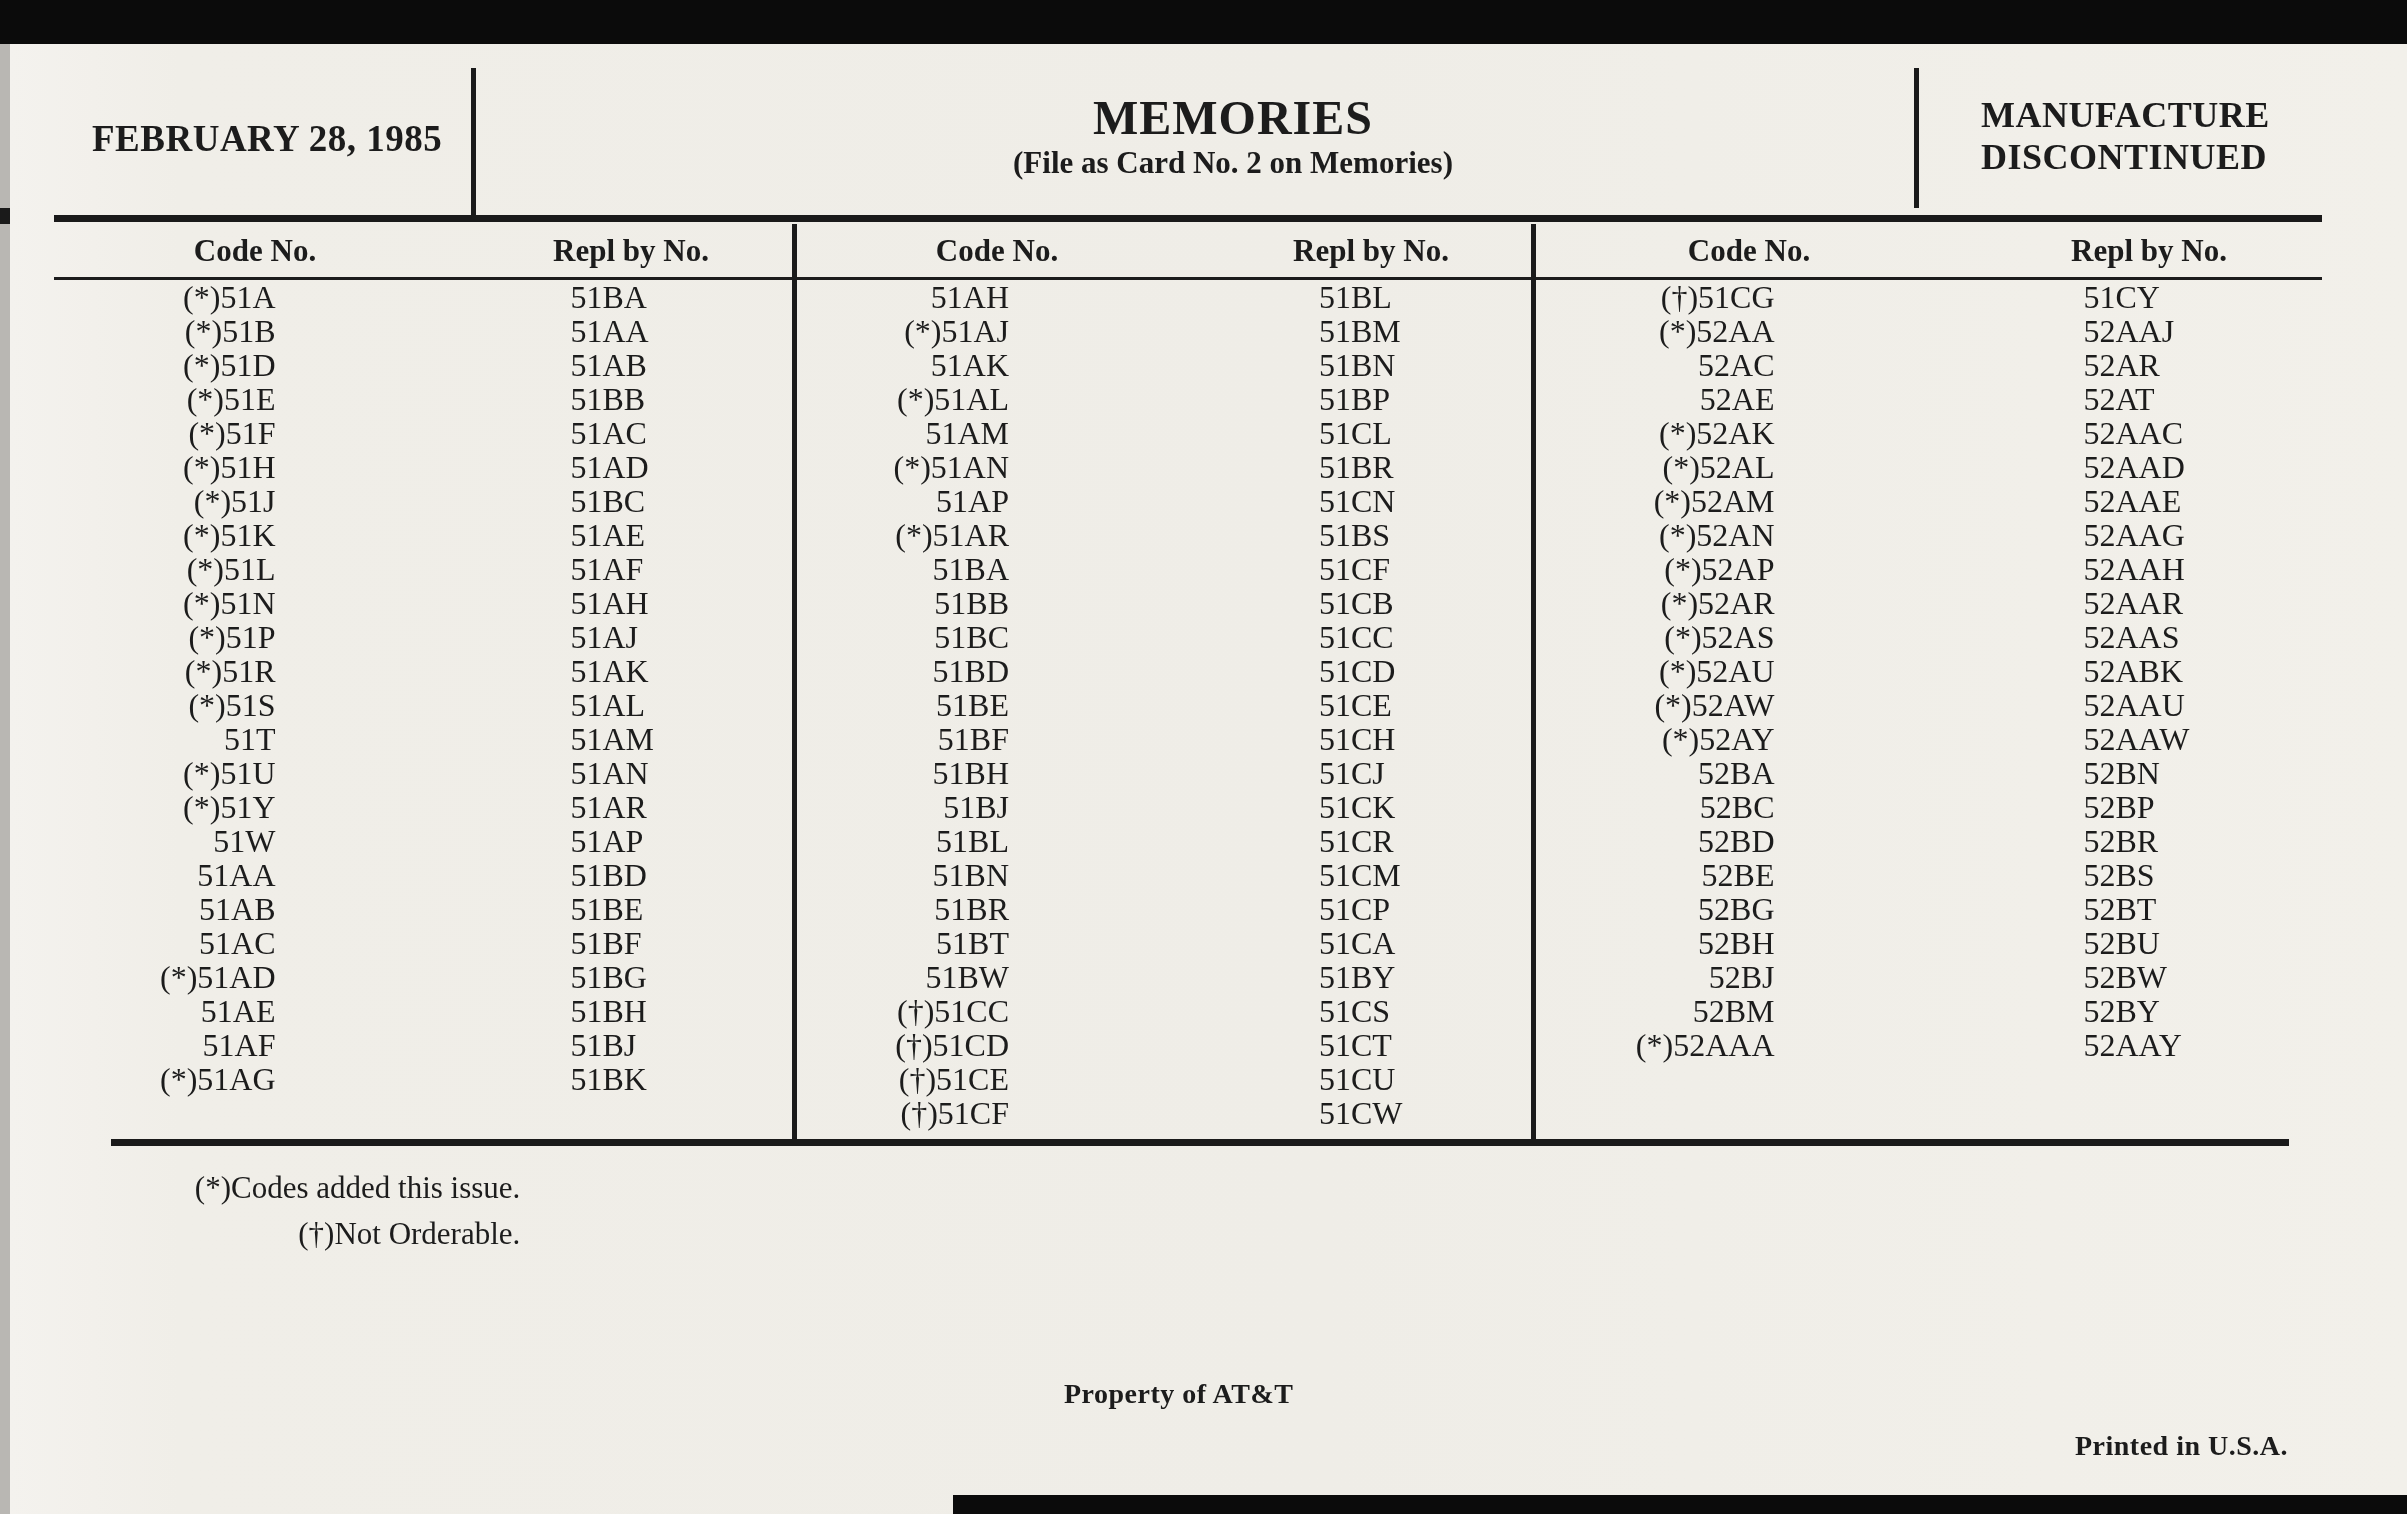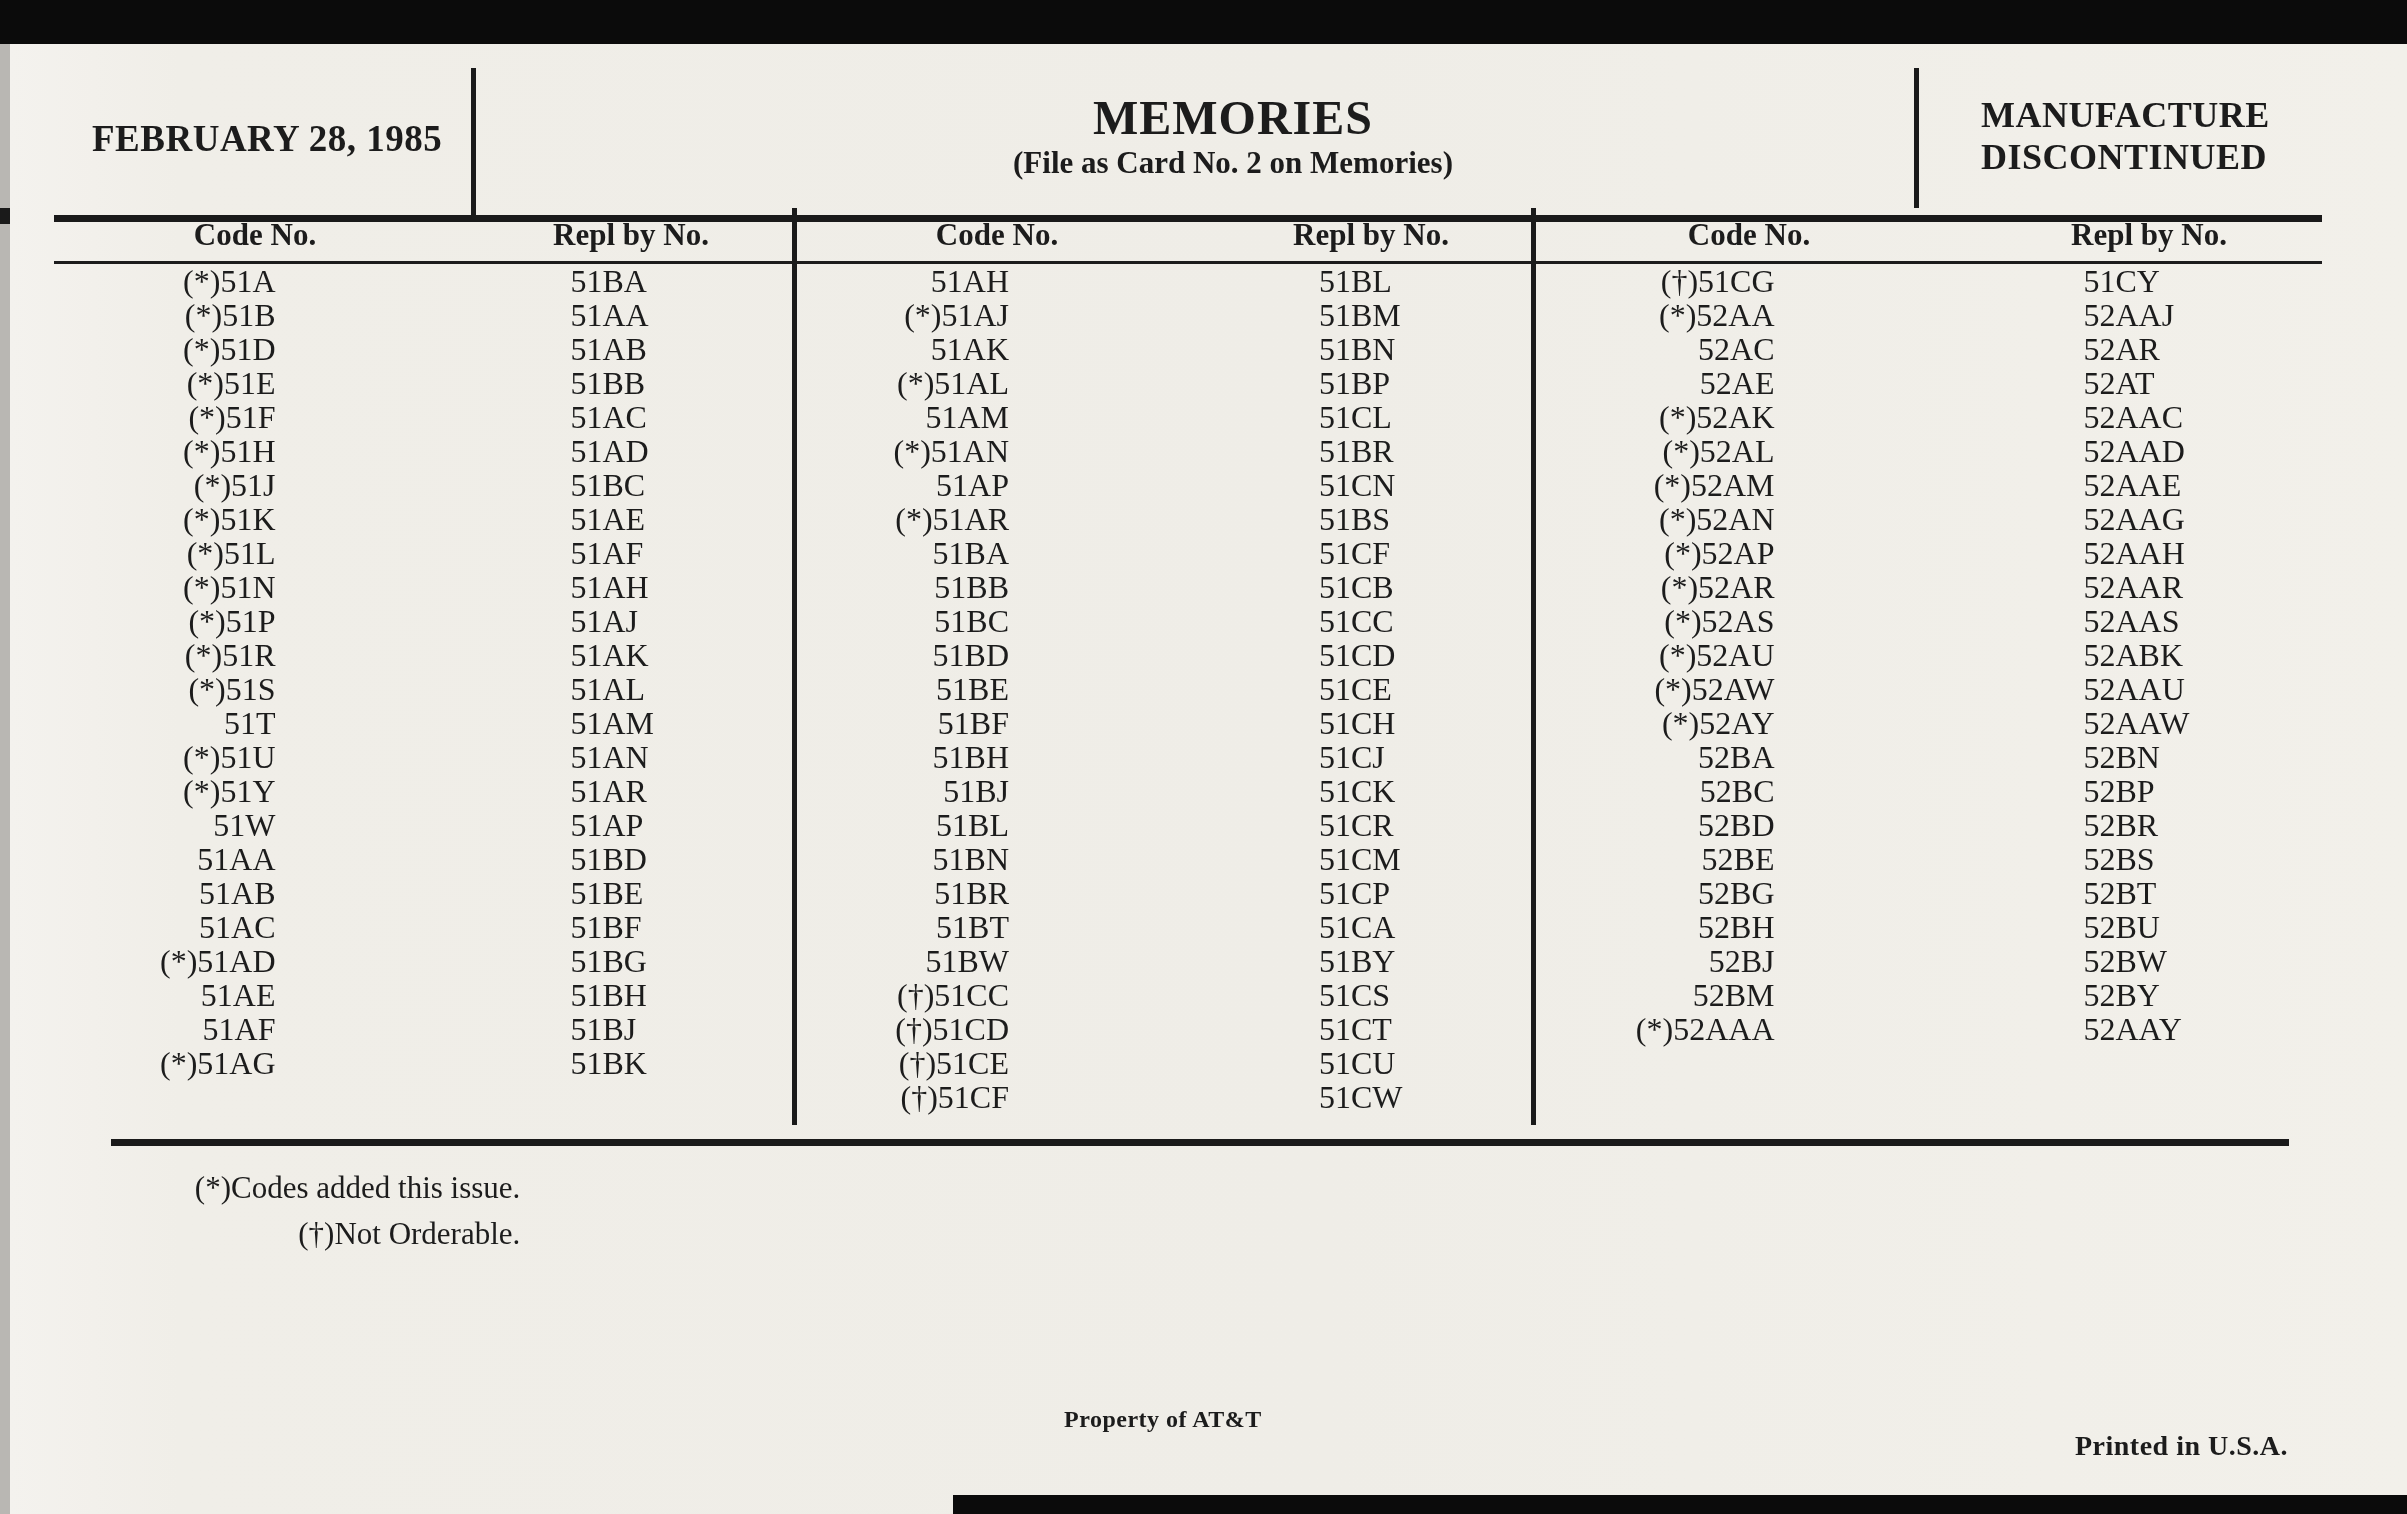--- a/index.html
+++ b/index.html
@@ -27,21 +27,21 @@
   .hdr-title { font-size:48px; font-weight:bold; letter-spacing:1px; line-height:51px; }
   .hdr-subtitle { font-size:31px; font-weight:bold; line-height:40px; }
   .hdr-status { position:absolute; left:1971px; top:50px; font-size:36px; font-weight:bold; line-height:42px; letter-spacing:0.5px; }
 
   
   .rule-top { position:absolute; left:44px; top:171px; width:2268px; height:7px; background:#1a1a1a; }
   .rule-bottom { position:absolute; left:101px; top:1095px; width:2178px; height:7px; background:#1a1a1a; }
 
   
   .table-wrap {
-    position:absolute; left:44px; top:164px; width:2268px; height:917px;
+    position:absolute; left:44px; top:180px; width:2268px; height:917px;
     display:grid; grid-template-columns:738px 744px 786px;
   }
   .section { min-width:0; }
   .section.mid { border-left:5px solid #1a1a1a; border-right:5px solid #1a1a1a; }
   .sec-head { display:flex; height:56px; border-bottom:3px solid #1c1c1c; align-items:center; }
   .hcell { flex:1; text-align:center; font-weight:bold; font-size:31px; white-space:nowrap; }
   .hcell.code { padding-left:40px; }
   .hcell.repl { padding-left:54px; }
   .sec-rows { }
   .trow { display:flex; height:34px; }
@@ -54,21 +54,21 @@
   .section.s2 .cell.repl { padding-left:165px; }
   .section.s3 .cell.code { padding-right:184px; }
   .section.s3 .cell.repl { padding-left:125px; }
 
   
   .footnotes { position:absolute; left:158px; top:1121px; font-size:31px; line-height:46px;text-align:right; }
   .fn-line { white-space:nowrap; }
   .fn-marker { display:inline-block; min-width:63px; }
 
   
-  .footer-property { position:absolute; left:1054px; top:1334px; font-size:24px; font-weight:bold; letter-spacing:0.5px;margin-top:28px; }
+  .footer-property { position:absolute; left:1054px; top:1334px; font-size:28px; font-weight:bold; letter-spacing:0.5px; }
   .footer-printed  { position:absolute; right:120px; top:1386px; font-size:28px; font-weight:bold; letter-spacing:0.5px; }
 </style>
 </head>
 <body>
 
 <div class="scan-bar-top"></div>
 <div class="scan-notch"></div>
 
 <div class="page">
 

